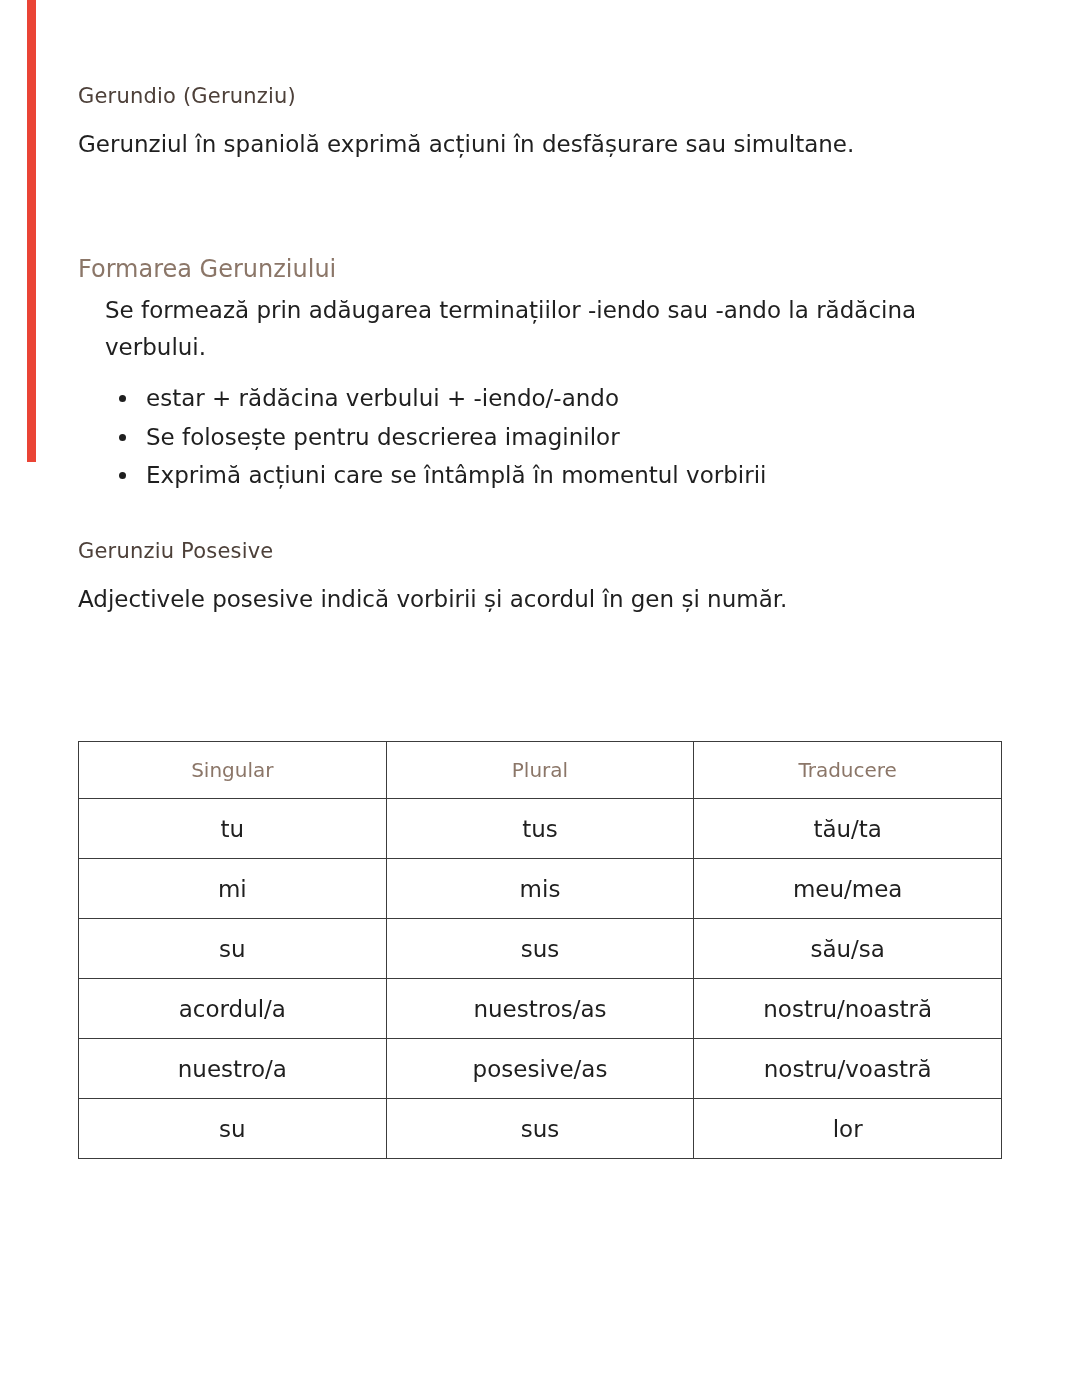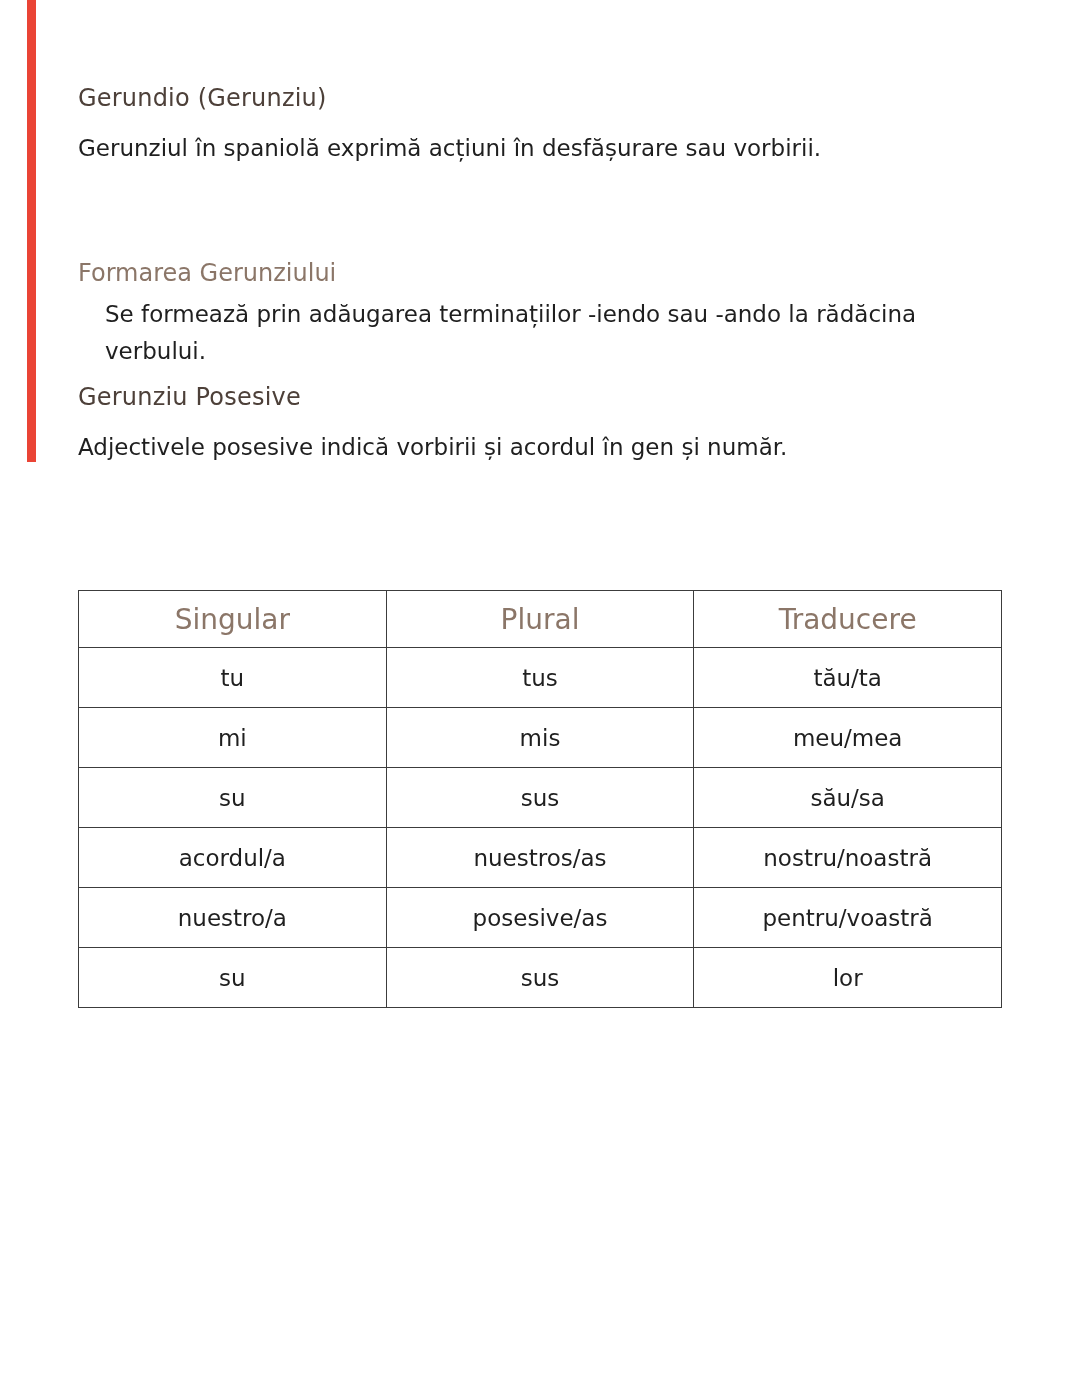--- a/index.html
+++ b/index.html
@@ -24,21 +24,21 @@
     width: 9px;
     height: 462px;
     background: #ea4435;
   }
 
   .content {
     padding: 84px 78px 0 78px;
   }
 
   h2.section-title {
-    font-size: 24px;
+    font-size: 21px;
     font-weight: 400;
     color: #4d4039;
     letter-spacing: 0.2px;
     margin-bottom: 18px;
   }
 
   h3.sub-title {
     font-size: 24px;
     font-weight: 400;
     color: #8b7668;
@@ -76,46 +76,51 @@
 
   table.possessive-table th,
   table.possessive-table td {
     border: 1px solid #3c3c3c;
     text-align: center;
     vertical-align: middle;
   }
 
   table.possessive-table th {
     height: 57px;
-    font-size: 28px;
+    font-size: 20px;
     font-weight: 400;
     color: #8b7668;
   }
 
   table.possessive-table td {
     height: 60px;
     font-size: 23px;
     color: #1f1f1f;
   }
 </style>
 </head>
 <body>
 
 <div class="accent-bar"></div>
 
 <div class="content">
 
   <h2 class="section-title">Gerundio (Gerunziu)</h2>
 
-  <p class="body-text gap-after-intro">Gerunziul în spaniolă exprimă acțiuni în desfășurare sau vorbirii.</p>
+  <p class="body-text gap-after-intro">Gerunziul în spaniolă exprimă acțiuni în desfășurare sau simultane.</p>
 
   <h3 class="sub-title">Formarea Gerunziului</h3>
 
   <p class="body-text gap-after-form">Se formează prin adăugarea terminațiilor -iendo sau -ando la rădăcina verbului.</p>
 
+  <ul class="bullet-list gap-after-bullets">
+    <li>estar + rădăcina verbului + -iendo/-ando</li>
+    <li>Se folosește pentru descrierea imaginilor</li>
+    <li>Exprimă acțiuni care se întâmplă în momentul vorbirii</li>
+  </ul>
 
   <h2 class="section-title">Gerunziu Posesive</h2>
 
   <p class="body-text gap-after-poss">Adjectivele posesive indică vorbirii și acordul în gen și număr.</p>
 
   <table class="possessive-table">
     <thead>
       <tr>
         <th>Singular</th>
         <th>Plural</th>
@@ -139,21 +144,21 @@
         <td>său/sa</td>
       </tr>
       <tr>
         <td>acordul/a</td>
         <td>nuestros/as</td>
         <td>nostru/noastră</td>
       </tr>
       <tr>
         <td>nuestro/a</td>
         <td>posesive/as</td>
-        <td>pentru/voastră</td>
+        <td>nostru/voastră</td>
       </tr>
       <tr>
         <td>su</td>
         <td>sus</td>
         <td>lor</td>
       </tr>
     </tbody>
   </table>
 
 </div>

